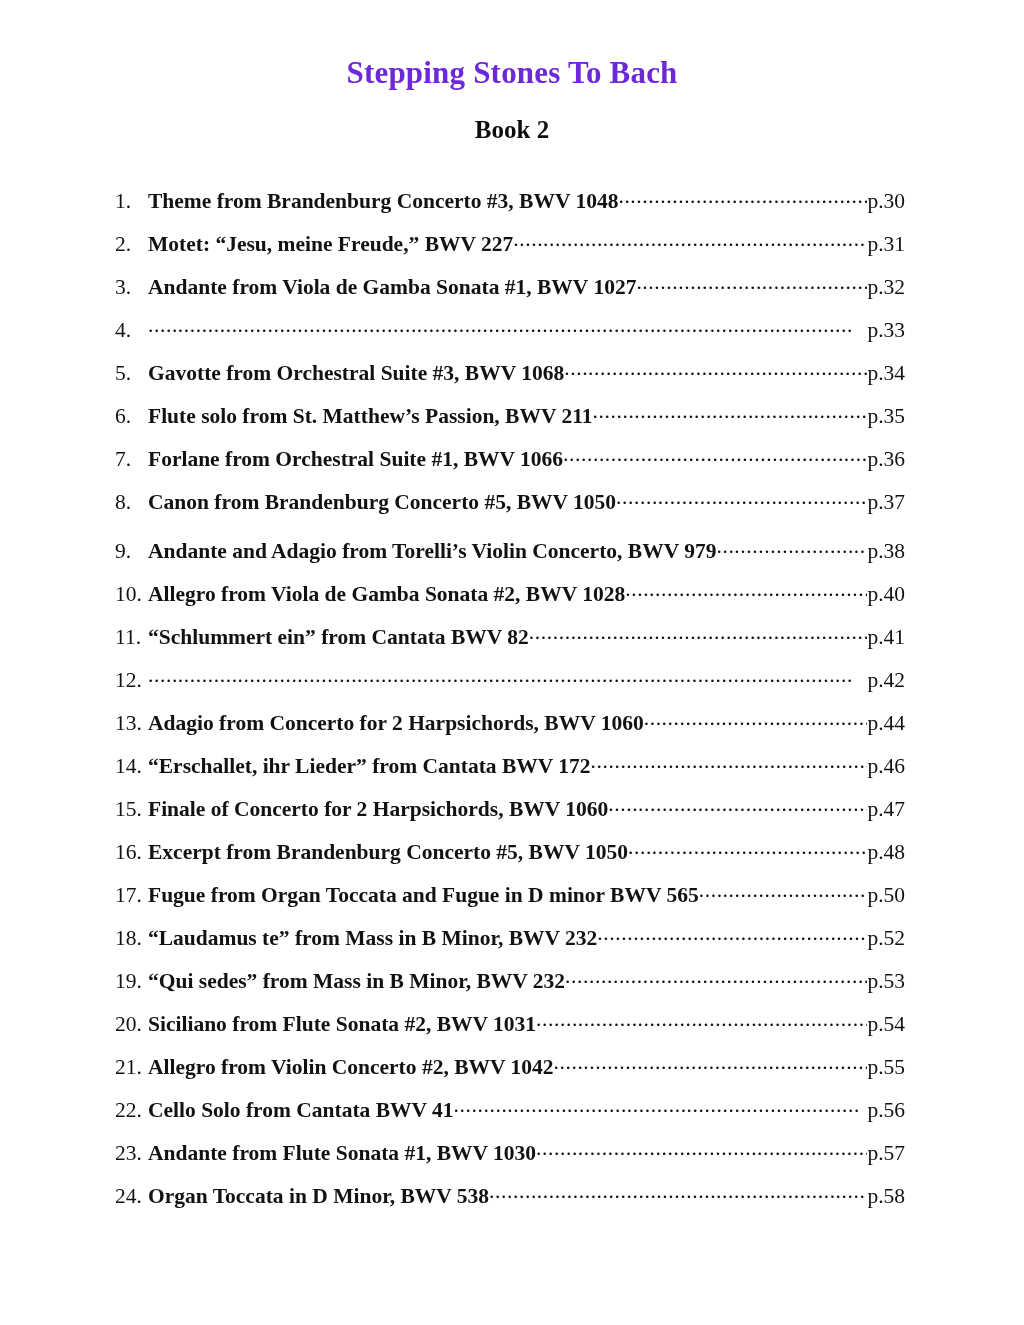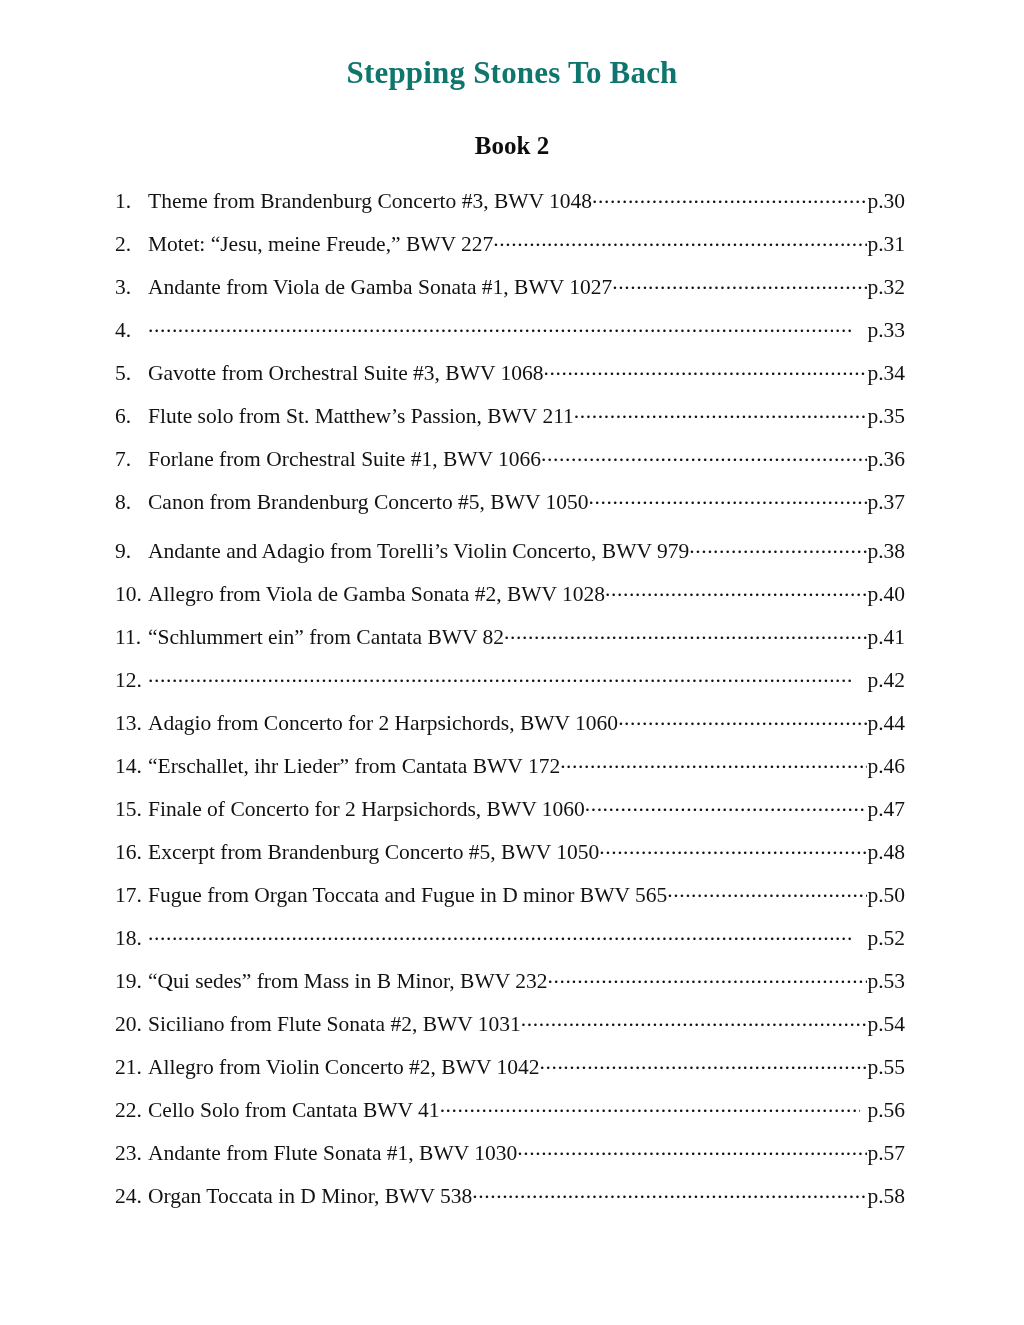--- a/index.html
+++ b/index.html
@@ -27,27 +27,27 @@
   .title-block {
     padding-top: 56px;
     text-align: center;
   }
   .doc-title {
     font-size: 31px;
     font-weight: bold;
     letter-spacing: 0.2px;
     line-height: 1.1;
     margin: 0;
-    color: #0f766e;
+    color: #6d28d9;
   }
   .doc-subtitle {
     font-size: 25px;
     font-weight: bold;
     line-height: 1.1;
-    margin: 16px;
+    margin: 0;
     padding-top: 26px;
     color: #0d0d0d;
   }
 
   
   .toc {
     position: absolute;
     top: 186px;
     left: 115px;
     width: 790px;
@@ -68,20 +68,21 @@
 
   .toc-num {
     flex: 0 0 auto;
     width: 33px;
     text-align: left;
     font-variant-numeric: lining-nums;
   }
 
   .toc-label {
     flex: 0 0 auto;
+    font-weight: bold;
   }
 
   .toc-leader {
     flex: 1 1 auto;
     overflow: hidden;
     height: 1em;
     position: relative;
     margin: 0 0px;
   }
   .toc-leader::before {
@@ -210,20 +211,21 @@
         <span class="toc-page">p.48</span>
       </div>
       <div class="toc-row">
         <span class="toc-num">17.</span>
         <span class="toc-label">Fugue from Organ Toccata and Fugue in D minor BWV 565</span>
         <span class="toc-leader"></span>
         <span class="toc-page">p.50</span>
       </div>
       <div class="toc-row">
         <span class="toc-num">18.</span>
+        <span class="toc-label">“Laudamus te” from Mass in B Minor, BWV 232</span>
         <span class="toc-leader"></span>
         <span class="toc-page">p.52</span>
       </div>
       <div class="toc-row">
         <span class="toc-num">19.</span>
         <span class="toc-label">“Qui sedes” from Mass in B Minor, BWV 232</span>
         <span class="toc-leader"></span>
         <span class="toc-page">p.53</span>
       </div>
       <div class="toc-row">

